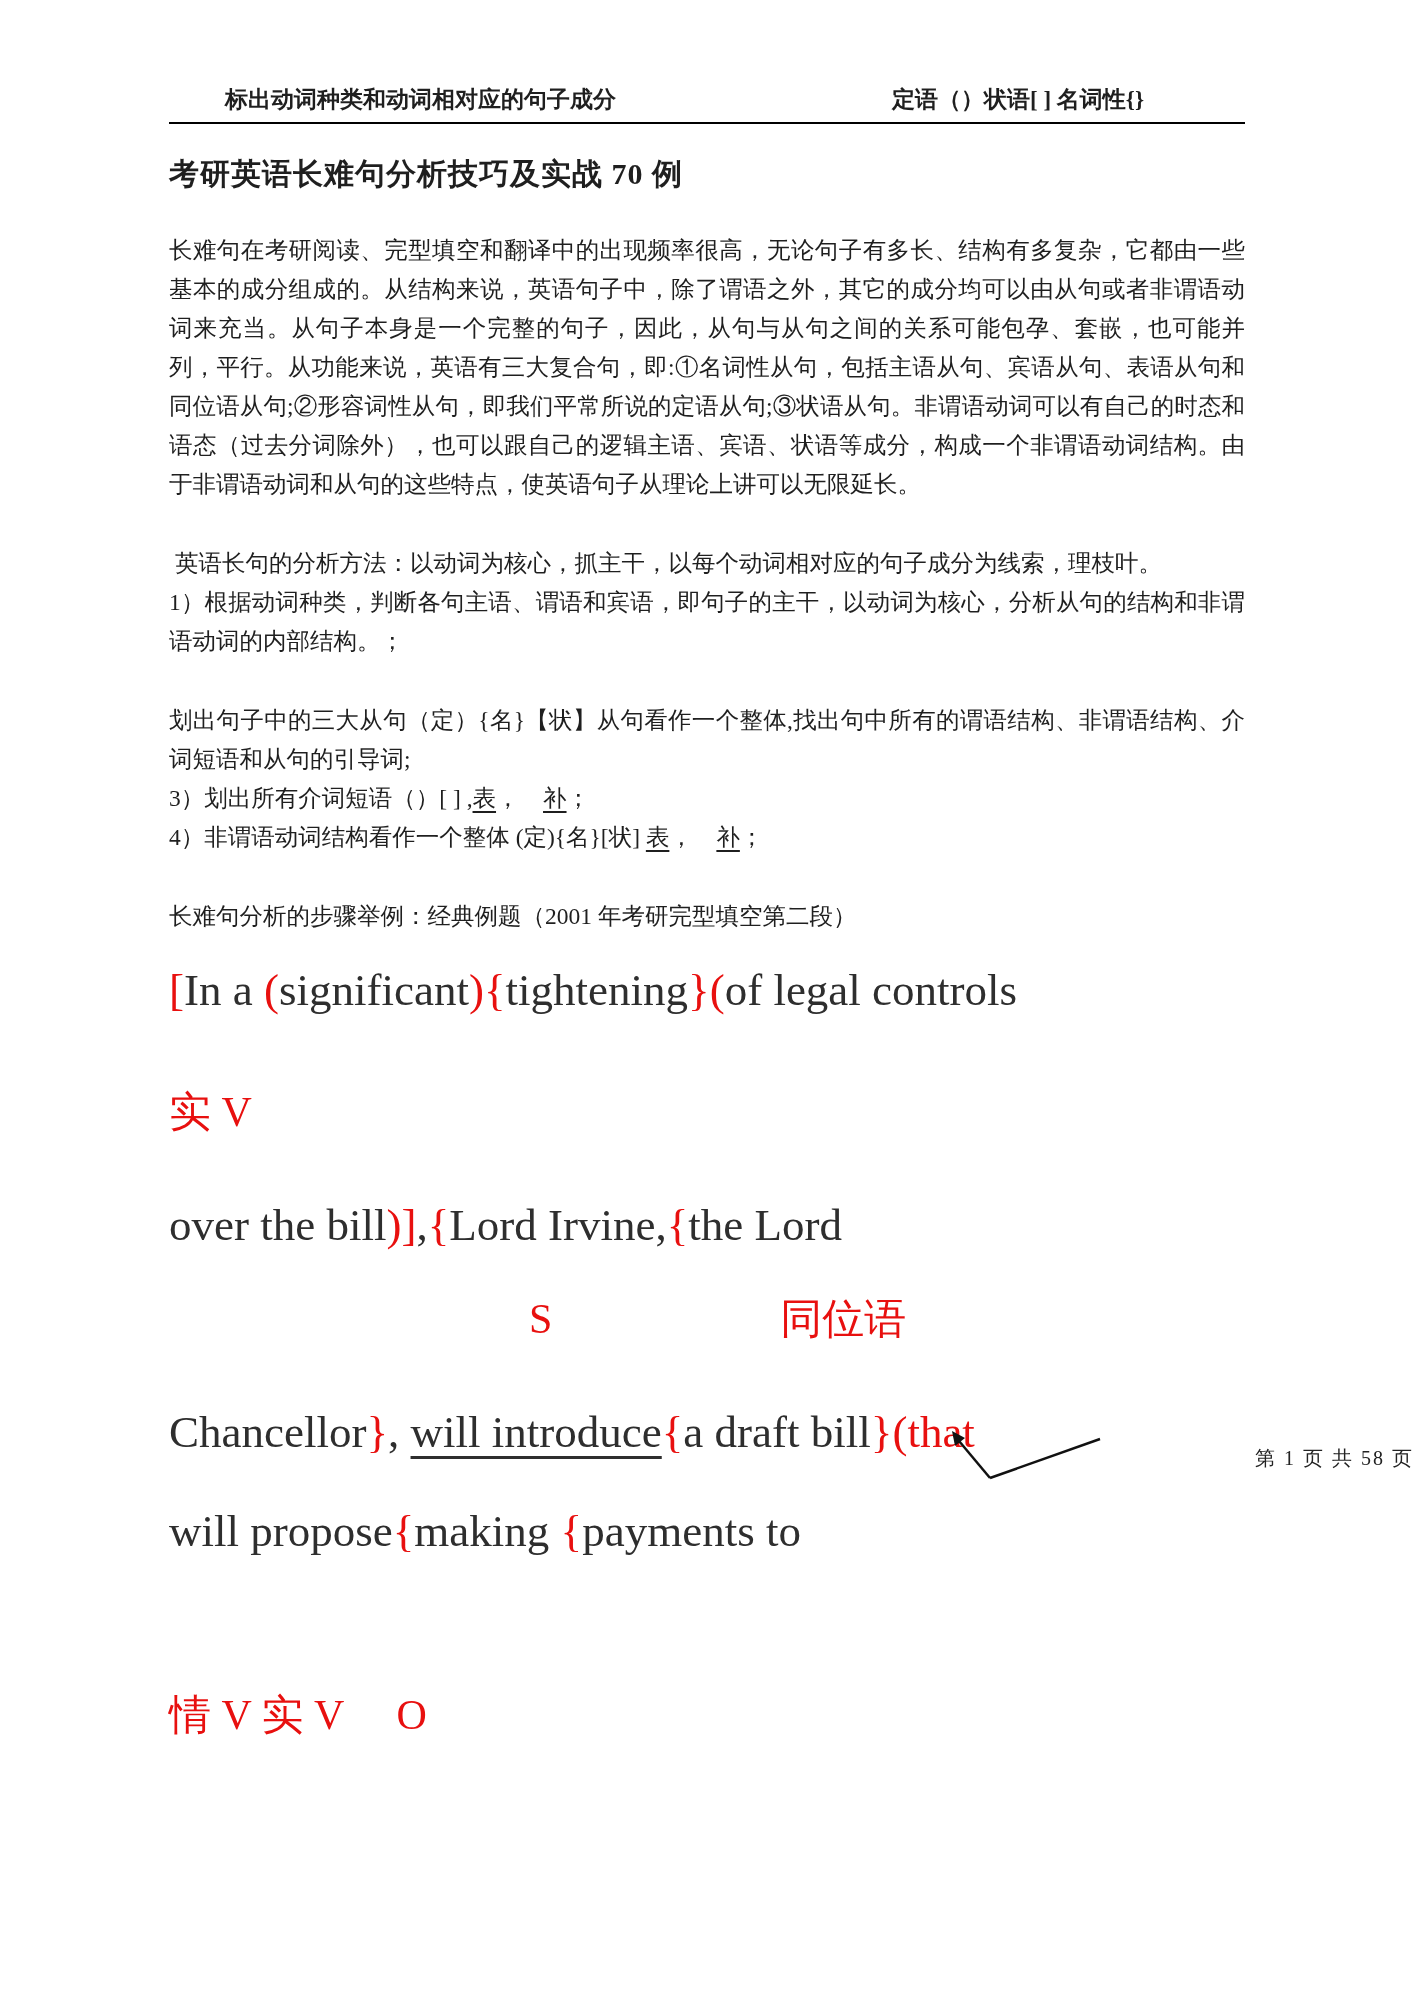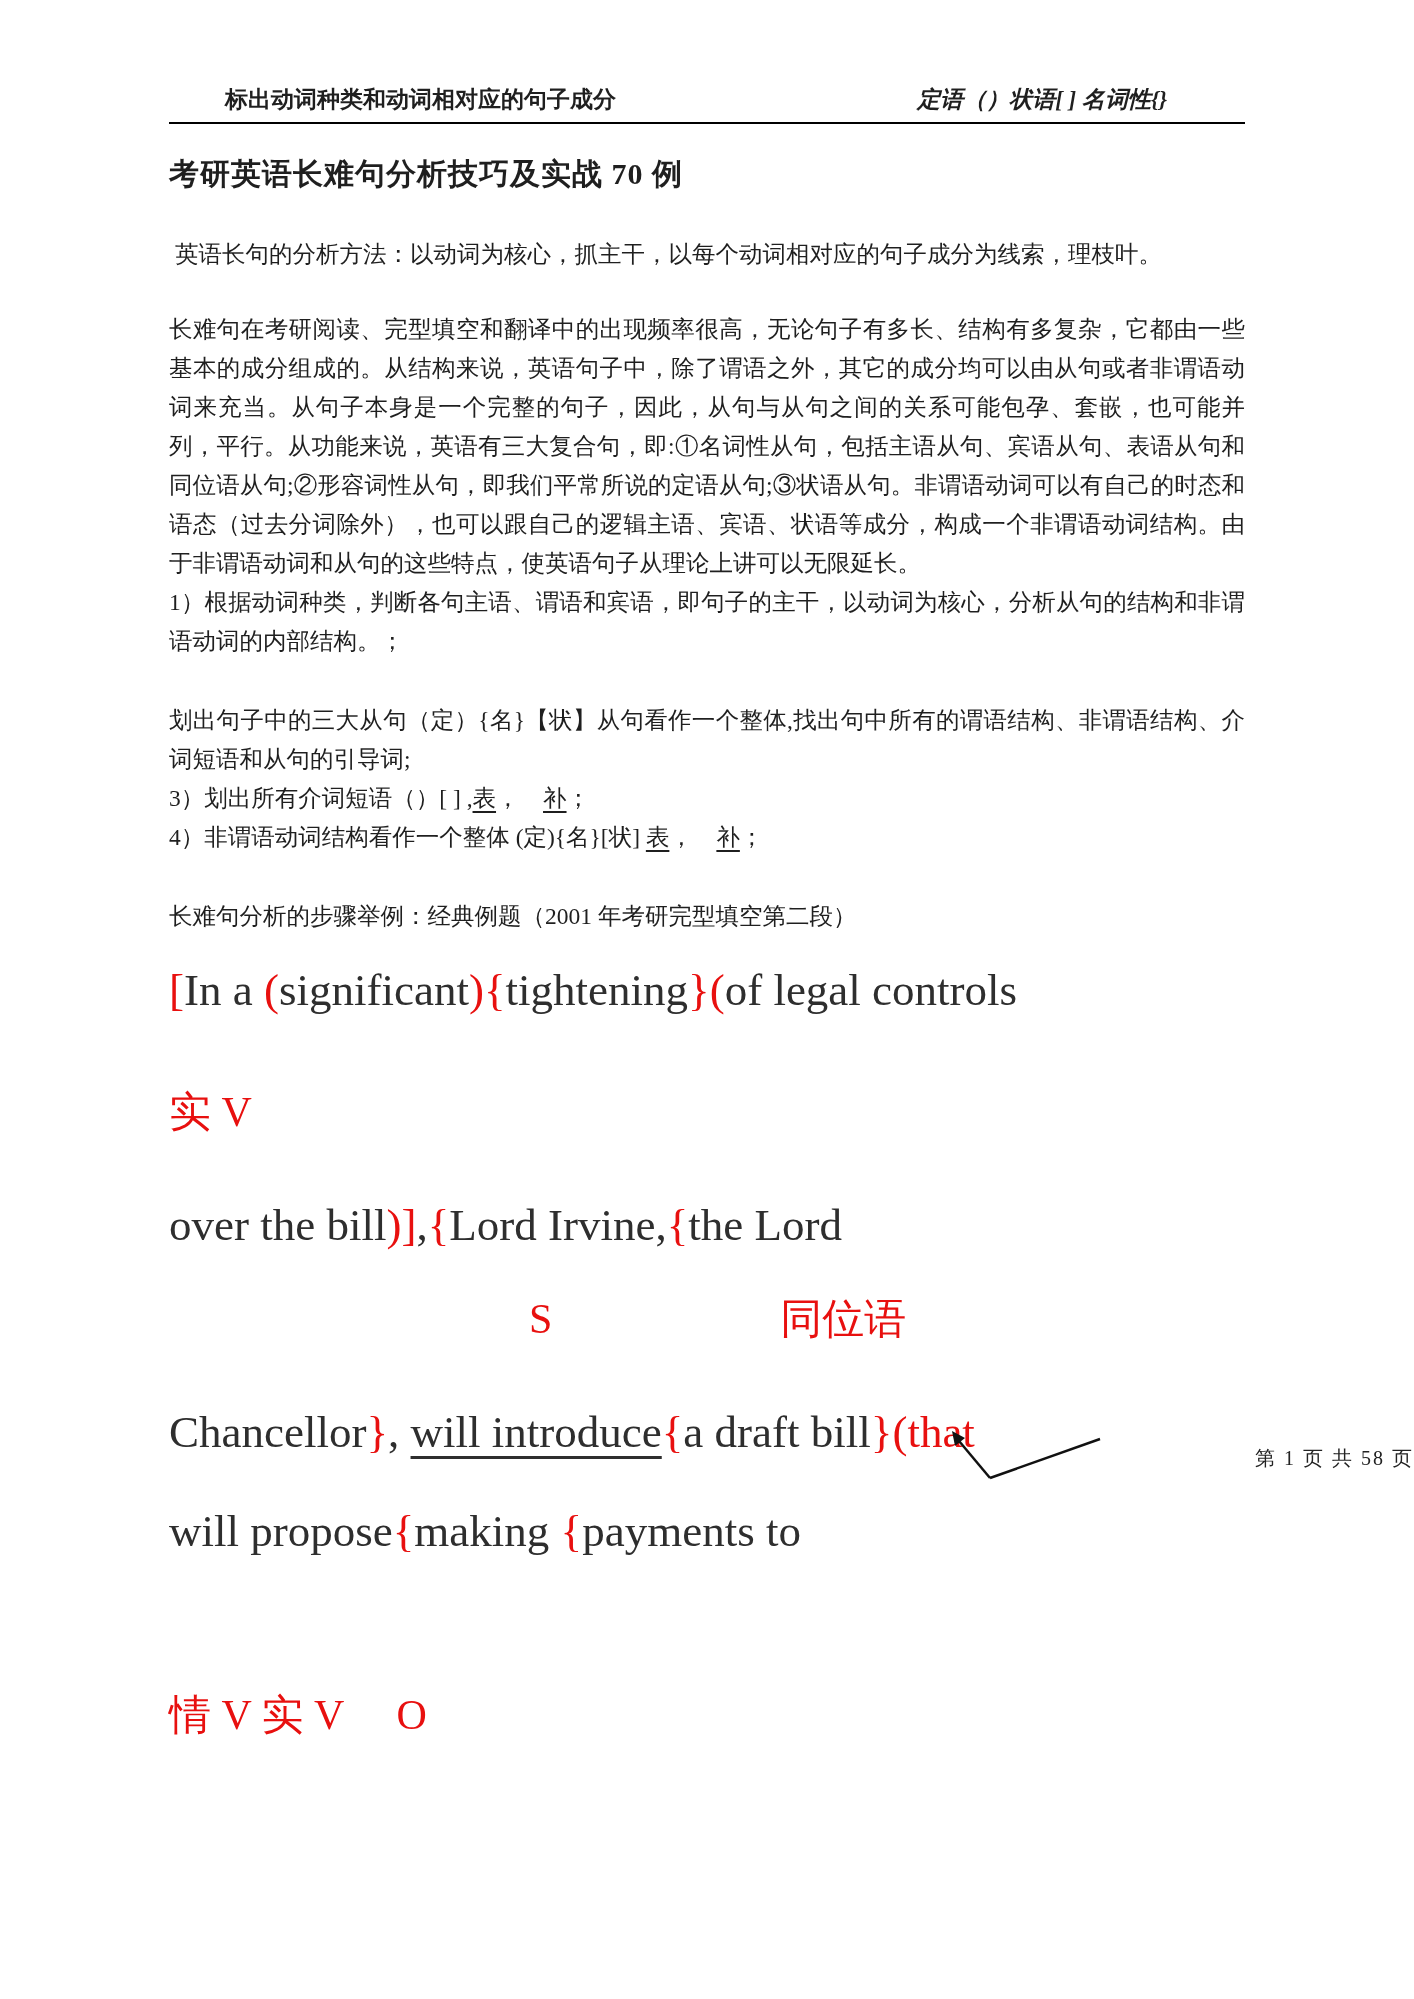--- a/index.html
+++ b/index.html
@@ -10,21 +10,21 @@
     font-family:"Liberation Serif","DejaVu Serif",serif; color:var(--ink);
   }
   .page { width:1414px; height:1508px; padding:84px 169px 0 169px; position:relative; }
 
   
   .hdr {
     display:flex; justify-content:space-between; align-items:flex-end;
     font-weight:bold; font-size:23px; border-bottom:2px solid #000; padding-bottom:7px;
   }
   .hdr-left { margin-left:56px; }
-  .hdr-right { margin-right:78px;font-style:italic; }
+  .hdr-right { margin-right:101px; }
 
   
   .title { text-align:left; font-weight:bold; font-size:30px; margin-top:30px; letter-spacing:1px; }
 
   
   .para { font-size:23.5px; line-height:39px; text-align:justify; white-space:pre-wrap; }
   .p-intro { margin-top:36px; }
   .p-method { margin-top:40px; }
   .p-step2 { margin-top:40px; }
   .p-exref { margin-top:40px; }
@@ -62,23 +62,23 @@
 
 <div class="page">
 
   <div class="hdr">
     <span class="hdr-left">标出动词种类和动词相对应的句子成分</span>
     <span class="hdr-right">定语（）状语[ ] 名词性{}</span>
   </div>
 
   <div class="title">考研英语长难句分析技巧及实战 70 例</div>
 
+  <p class="para p-intro">长难句在考研阅读、完型填空和翻译中的出现频率很高，无论句子有多长、结构有多复杂，它都由一些基本的成分组成的。从结构来说，英语句子中，除了谓语之外，其它的成分均可以由从句或者非谓语动词来充当。从句子本身是一个完整的句子，因此，从句与从句之间的关系可能包孕、套嵌，也可能并列，平行。从功能来说，英语有三大复合句，即:①名词性从句，包括主语从句、宾语从句、表语从句和同位语从句;②形容词性从句，即我们平常所说的定语从句;③状语从句。非谓语动词可以有自己的时态和语态（过去分词除外），也可以跟自己的逻辑主语、宾语、状语等成分，构成一个非谓语动词结构。由于非谓语动词和从句的这些特点，使英语句子从理论上讲可以无限延长。</p>
+
   <p class="para p-method"> 英语长句的分析方法：以动词为核心，抓主干，以每个动词相对应的句子成分为线索，理枝叶。</p>
-
-  <p class="para p-intro">长难句在考研阅读、完型填空和翻译中的出现频率很高，无论句子有多长、结构有多复杂，它都由一些基本的成分组成的。从结构来说，英语句子中，除了谓语之外，其它的成分均可以由从句或者非谓语动词来充当。从句子本身是一个完整的句子，因此，从句与从句之间的关系可能包孕、套嵌，也可能并列，平行。从功能来说，英语有三大复合句，即:①名词性从句，包括主语从句、宾语从句、表语从句和同位语从句;②形容词性从句，即我们平常所说的定语从句;③状语从句。非谓语动词可以有自己的时态和语态（过去分词除外），也可以跟自己的逻辑主语、宾语、状语等成分，构成一个非谓语动词结构。由于非谓语动词和从句的这些特点，使英语句子从理论上讲可以无限延长。</p>
   <p class="para">1）根据动词种类，判断各句主语、谓语和宾语，即句子的主干，以动词为核心，分析从句的结构和非谓语动词的内部结构。；</p>
 
   <p class="para p-step2">划出句子中的三大从句（定）{名}【状】从句看作一个整体,找出句中所有的谓语结构、非谓语结构、介词短语和从句的引导词;</p>
   <p class="para"><span>3）划出所有介词短语（）[ ] ,</span><span class="u">表</span><span>，　</span><span class="u">补</span><span>；</span></p>
   <p class="para"><span>4）非谓语动词结构看作一个整体 (定){名}[状] </span><span class="u">表</span><span>，　</span><span class="u">补</span><span>；</span></p>
 
   <p class="para p-exref">长难句分析的步骤举例：经典例题（2001 年考研完型填空第二段）</p>
 
   <div class="analysis">
 

